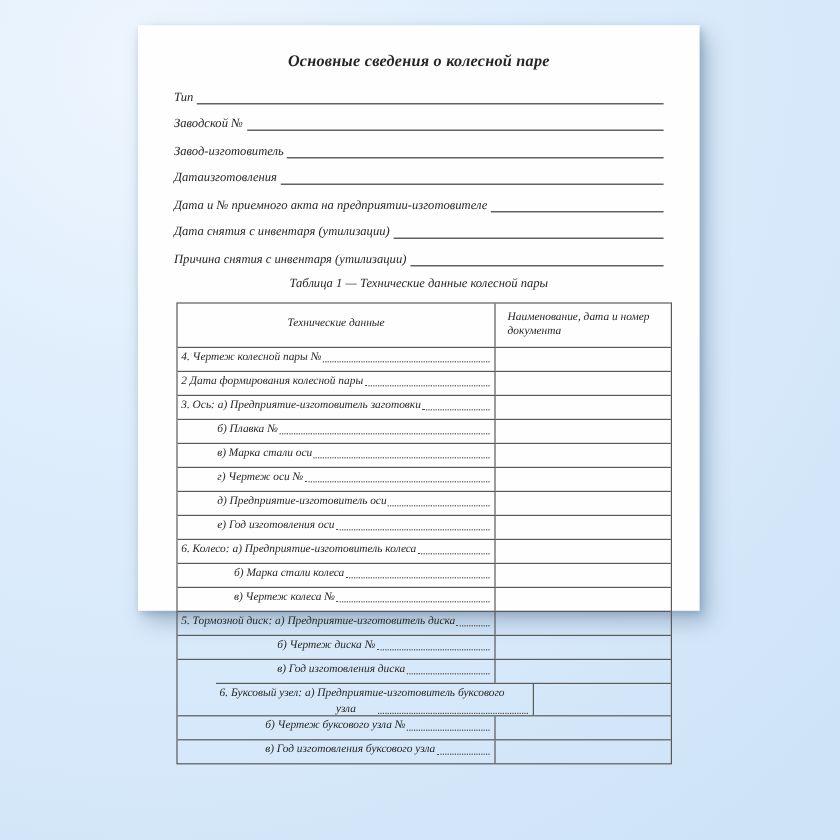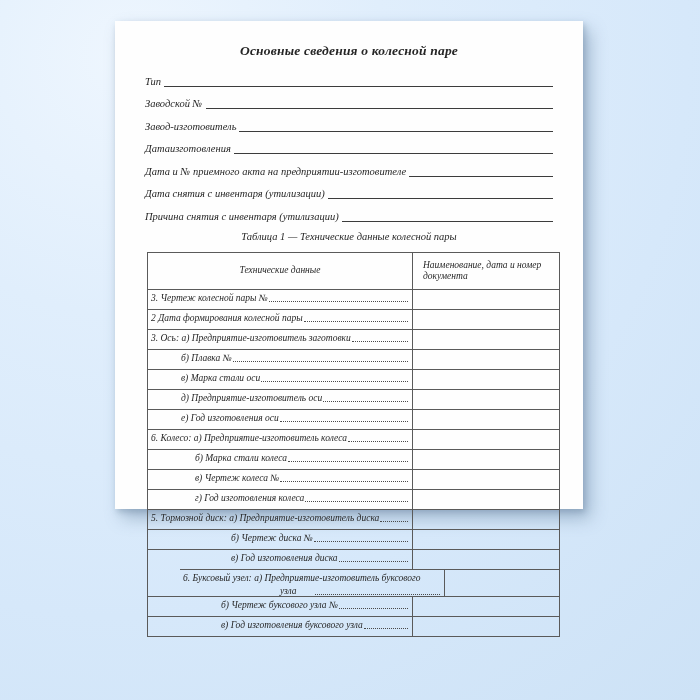--- a/index.html
+++ b/index.html
@@ -94,21 +94,21 @@
   <div class="caption">Таблица 1 — Технические данные колесной пары</div>
 
   <div class="ttable">
     <div class="thead">
       <div class="th1">Технические данные</div>
       <div class="th2">Наименование, дата и номер документа</div>
     </div>
 
     <div class="trow">
       <div class="c1">
-          <span class="lbl">3. Чертеж колесной пары №</span>
+          <span class="lbl">4. Чертеж колесной пары №</span>
           <span class="dots"></span>
         </div>
       <div class="c2"></div>
     </div>
     <div class="trow">
       <div class="c1">
           <span class="lbl">2 Дата формирования колесной пары</span>
           <span class="dots"></span>
         </div>
       <div class="c2"></div>
@@ -123,20 +123,27 @@
     <div class="trow">
       <div class="c1 g3">
           <span class="lbl">б) Плавка №</span>
           <span class="dots"></span>
         </div>
       <div class="c2"></div>
     </div>
     <div class="trow">
       <div class="c1 g3">
           <span class="lbl">в) Марка стали оси</span>
+          <span class="dots"></span>
+        </div>
+      <div class="c2"></div>
+    </div>
+    <div class="trow">
+      <div class="c1 g3">
+          <span class="lbl">г) Чертеж оси №</span>
           <span class="dots"></span>
         </div>
       <div class="c2"></div>
     </div>
     <div class="trow">
       <div class="c1 g3">
           <span class="lbl">д) Предприятие-изготовитель оси</span>
           <span class="dots"></span>
         </div>
       <div class="c2"></div>
@@ -158,27 +165,20 @@
     <div class="trow">
       <div class="c1 g4">
           <span class="lbl">б) Марка стали колеса</span>
           <span class="dots"></span>
         </div>
       <div class="c2"></div>
     </div>
     <div class="trow">
       <div class="c1 g4">
           <span class="lbl">в) Чертеж колеса №</span>
-          <span class="dots"></span>
-        </div>
-      <div class="c2"></div>
-    </div>
-    <div class="trow">
-      <div class="c1 g4">
-          <span class="lbl">г) Год изготовления колеса</span>
           <span class="dots"></span>
         </div>
       <div class="c2"></div>
     </div>
     <div class="trow">
       <div class="c1">
           <span class="lbl">5. Тормозной диск: а) Предприятие-изготовитель диска</span>
           <span class="dots"></span>
         </div>
       <div class="c2"></div>

